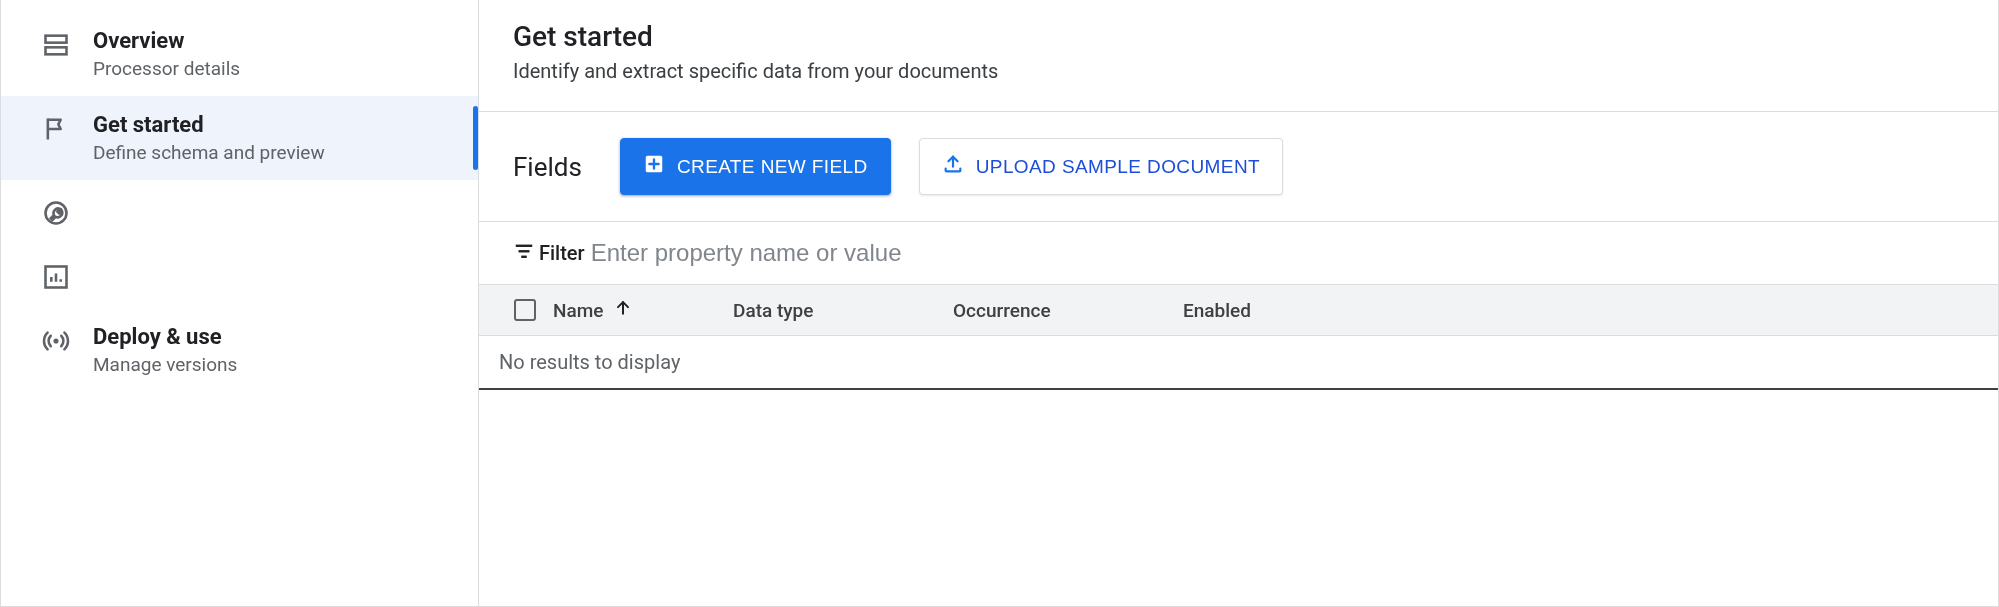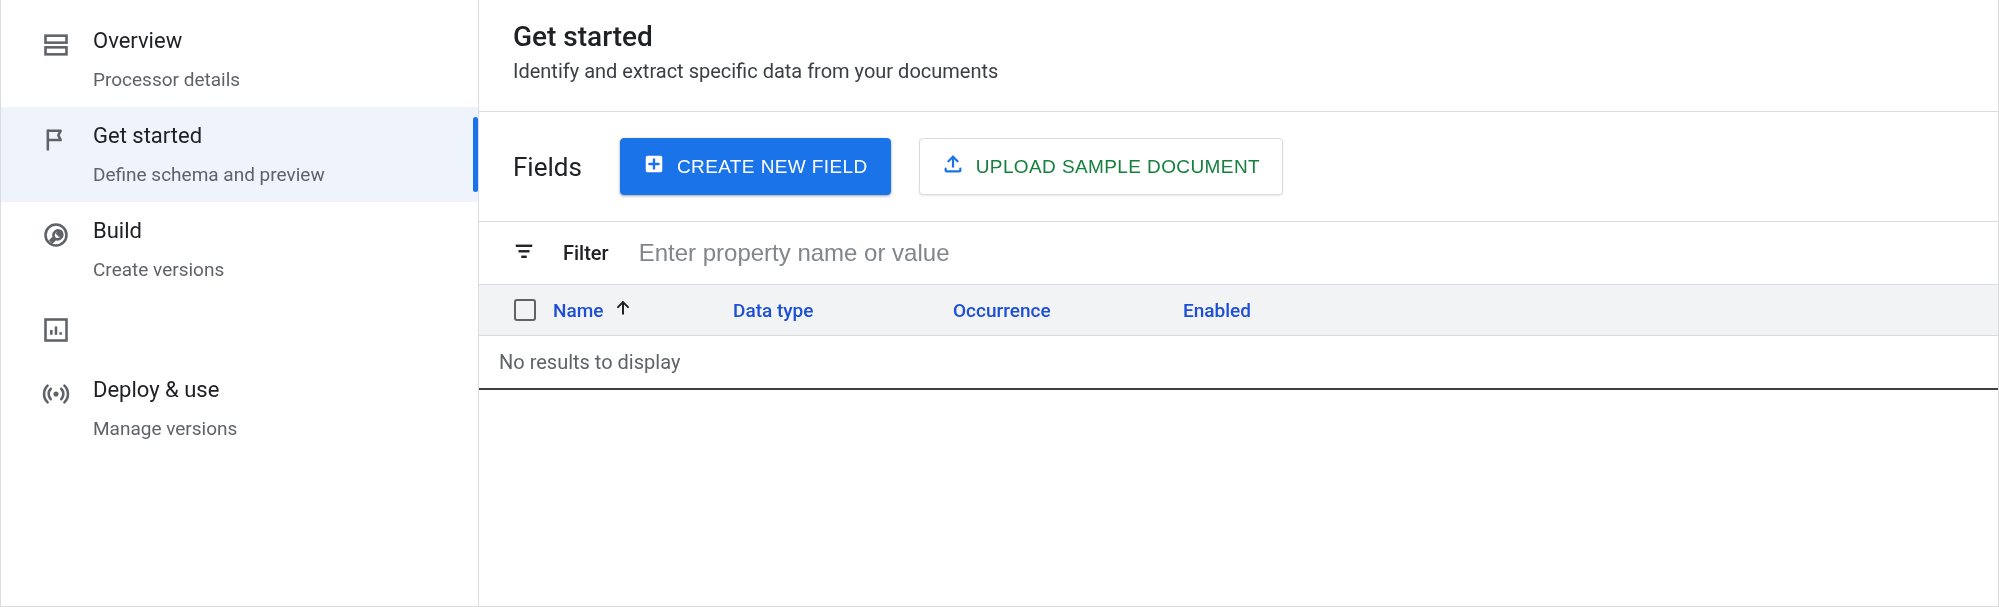--- a/index.html
+++ b/index.html
@@ -45,22 +45,22 @@
     background: #1a73e8;
   }
   .nav-icon {
     width: 30px; height: 30px;
     display: flex; align-items: center; justify-content: center;
     color: #5f6368;
     margin-top: 2px;
   }
   .nav-icon svg { width: 28px; height: 28px; }
   .nav-text { display: flex; flex-direction: column; gap: 4px; }
-  .nav-title { font-size: 22px; font-weight: 400; color: #202124; }
-  .nav-sub { font-size: 19px; color: #5f6368; margin-top: 11px; }
+  .nav-title { font-size: 22px; font-weight: 700; color: #202124; }
+  .nav-sub { font-size: 19px; color: #5f6368; }
 
   
   .main { flex: 1 1 auto; display: flex; flex-direction: column; }
   .header { padding: 20px 34px 28px 34px; border-bottom: 1px solid #dadce0; }
   .header h1 { margin: 0 0 6px 0; font-size: 28px; font-weight: 500; }
   .header p { margin: 0; font-size: 20px; color: #3c4043; }
 
   .fields-bar {
     display: flex; align-items: center; gap: 28px;
     padding: 26px 34px 26px 34px;
@@ -75,49 +75,49 @@
     font-weight: 500;
     letter-spacing: 0.4px;
     cursor: pointer;
     user-select: none;
   }
   .btn-primary {
     background: #1a73e8; color: #fff; border: 1px solid #1a73e8;
     box-shadow: 0 1px 2px rgba(60,64,67,.3), 0 1px 3px 1px rgba(60,64,67,.15);
   }
   .btn-outline {
-    background: #fff; color: #15803d; border: 1px solid #dadce0;
+    background: #fff; color: #1d4ed8; border: 1px solid #dadce0;
     box-shadow: 0 1px 2px rgba(60,64,67,.12);
   }
   .btn svg { width: 22px; height: 22px; }
 
   
   .filter-row {
-    display: flex; align-items: center; gap: 28px;
+    display: flex; align-items: center; gap: 4px;
     padding: 16px 34px;
   }
   .filter-row svg { width: 22px; height: 22px; }
   .filter-label { font-weight: 500; font-size: 20px; }
   .filter-input {
     border: none; outline: none;
     font-size: 24px;
     color: #202124;
     flex: 1;
   }
   .filter-input::placeholder { color: #80868b; }
 
   
   .table-header {
     display: flex; align-items: center;
     background: #f1f3f4;
     border-top: 1px solid #dadce0;
     border-bottom: 1px solid #dadce0;
     padding: 0 18px;
     height: 52px;
-    font-size: 19px; font-weight: 500; color: #1d4ed8;
+    font-size: 19px; font-weight: 500; color: #404040;
   }
   .col { display: flex; align-items: center; gap: 10px; }
   .col.checkbox { width: 56px; justify-content: center; }
   .col.name { width: 180px; }
   .col.type { width: 220px; }
   .col.occ { width: 230px; text-align: right; }
   .col.enabled { width: 160px; }
   .checkbox-box {
     width: 22px; height: 22px;
     border: 2.5px solid #5f6368;
@@ -164,24 +164,20 @@
       </span>
     </div>
 
     <div class="nav-item">
       <span class="nav-icon">
         <svg viewBox="0 0 24 24" fill="none" stroke="currentColor" stroke-width="2.2">
           <circle cx="12" cy="12" r="9"></circle>
             <path d="M15.5 8.5a4 4 0 0 0-5.3 5.3l-2.7 2.7 1.5 1.5 2.7-2.7a4 4 0 0 0 5.3-5.3l-2.3 2.3-1.5-1.5 2.3-2.3z"></path>
         </svg>
       </span>
-      <span class="nav-text">
-        <span class="nav-title">Build</span>
-        <span class="nav-sub">Create versions</span>
-      </span>
     </div>
 
     <div class="nav-item">
       <span class="nav-icon">
         <svg viewBox="0 0 24 24" fill="none" stroke="currentColor" stroke-width="2.2">
           <rect x="3" y="3" width="18" height="18"></rect>
             <path d="M8 16v-4M12 16V9M16 16v-2"></path>
         </svg>
       </span>
     </div>

